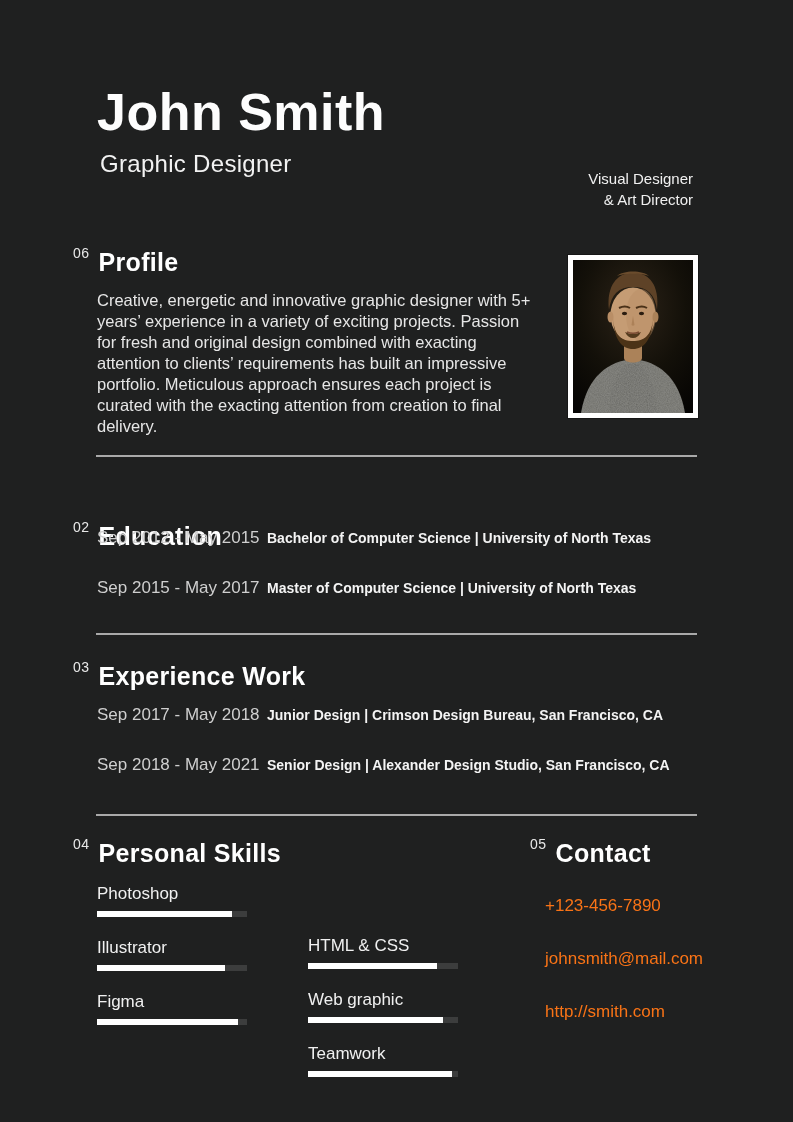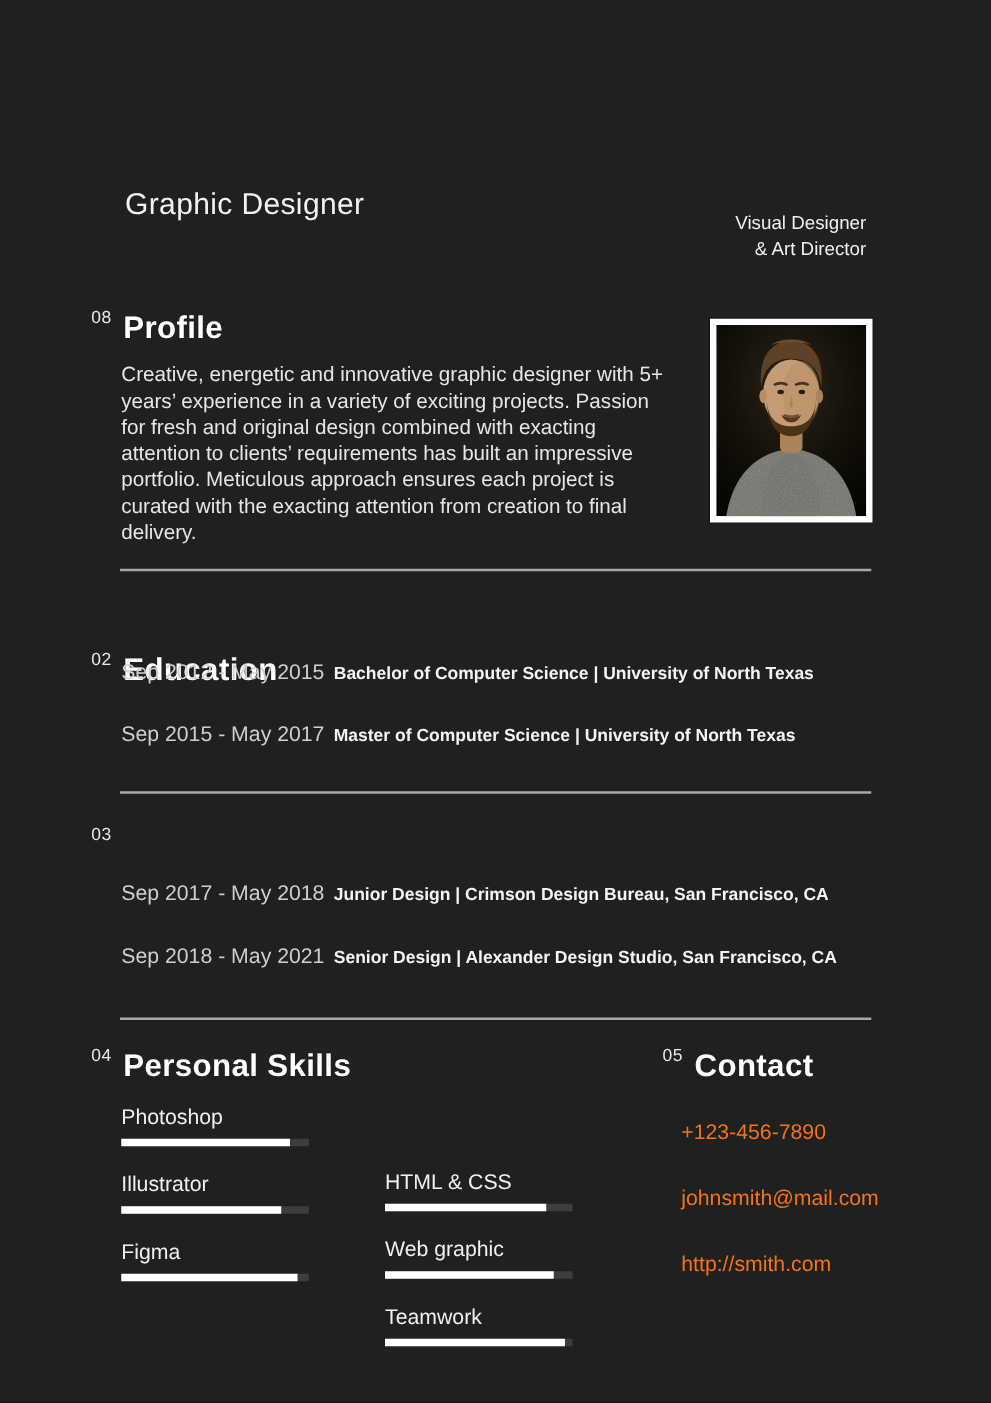--- a/index.html
+++ b/index.html
@@ -71,28 +71,29 @@
 
   
   .contact-list { position: absolute; left: 545px; top: 896px; }
   .contact-item { font-size: 17px; color: #f97316; margin-bottom: 33px; display: block; text-decoration: none; }
 </style>
 </head>
 <body>
 
 <div class="page">
 
+  <h1 class="name">John Smith</h1>
   <div class="subtitle">Graphic Designer</div>
   <div class="tagline">
     <div>Visual Designer</div>
     <div>&amp; Art Director</div>
   </div>
 
   <div class="sec-head" style="left:73px; top:248px;">
-    <span class="sec-num">08</span>
+    <span class="sec-num">06</span>
     <h2 class="sec-title">Profile</h2>
   </div>
   <p class="profile-text">Creative, energetic and innovative graphic designer with 5+ years’ experience in a variety of exciting projects. Passion for fresh and original design combined with exacting attention to clients’ requirements has built an impressive portfolio. Meticulous approach ensures each project is curated with the exacting attention from creation to final delivery.</p>
 
   <div class="photo-frame">
     <svg viewBox="0 0 120 153" preserveAspectRatio="none">
       <defs>
         <radialGradient id="pbg" cx="50%" cy="32%" r="80%">
           <stop offset="0%" stop-color="#2c2318"></stop>
           <stop offset="55%" stop-color="#131009"></stop>
@@ -151,20 +152,21 @@
       <div class="row">
         <span class="row-dates">Sep 2015 - May 2017</span>
         <span class="row-detail">Master of Computer Science | University of North Texas</span>
       </div>
     </div>
 
   <div class="divider" style="top:633px;"></div>
 
   <div class="sec-head" style="left:73px; top:662px;">
     <span class="sec-num">03</span>
+    <h2 class="sec-title">Experience Work</h2>
   </div>
   <div class="rows" style="top:705px;">
 
       <div class="row">
         <span class="row-dates">Sep 2017 - May 2018</span>
         <span class="row-detail">Junior Design | Crimson Design Bureau, San Francisco, CA</span>
       </div>
 
       <div class="row">
         <span class="row-dates">Sep 2018 - May 2021</span>

